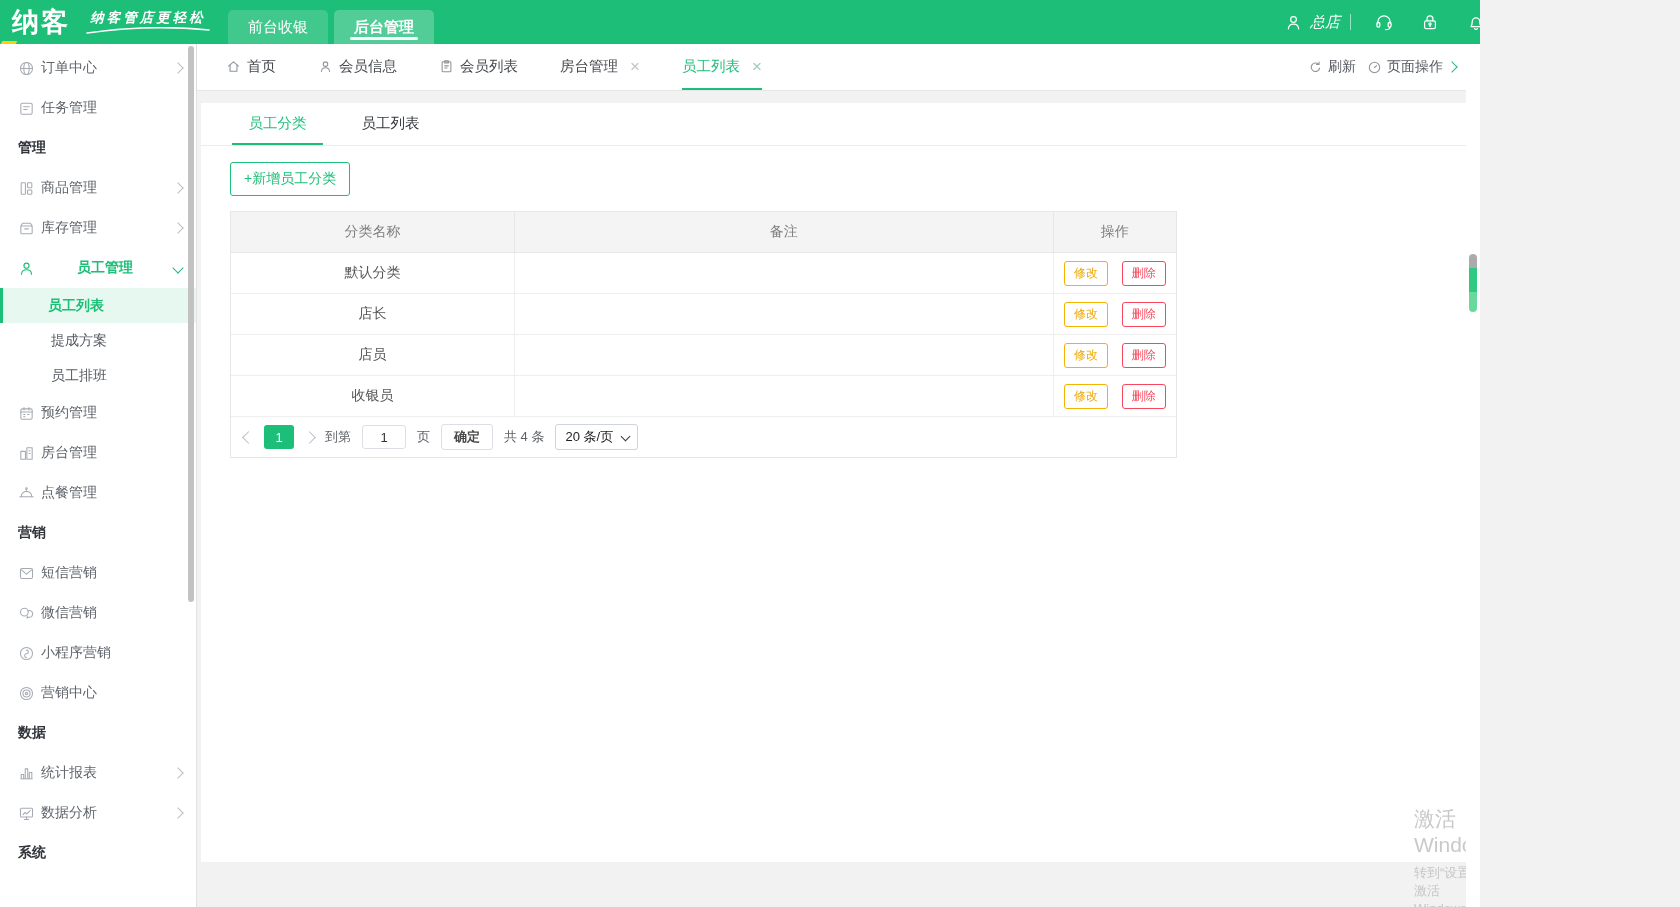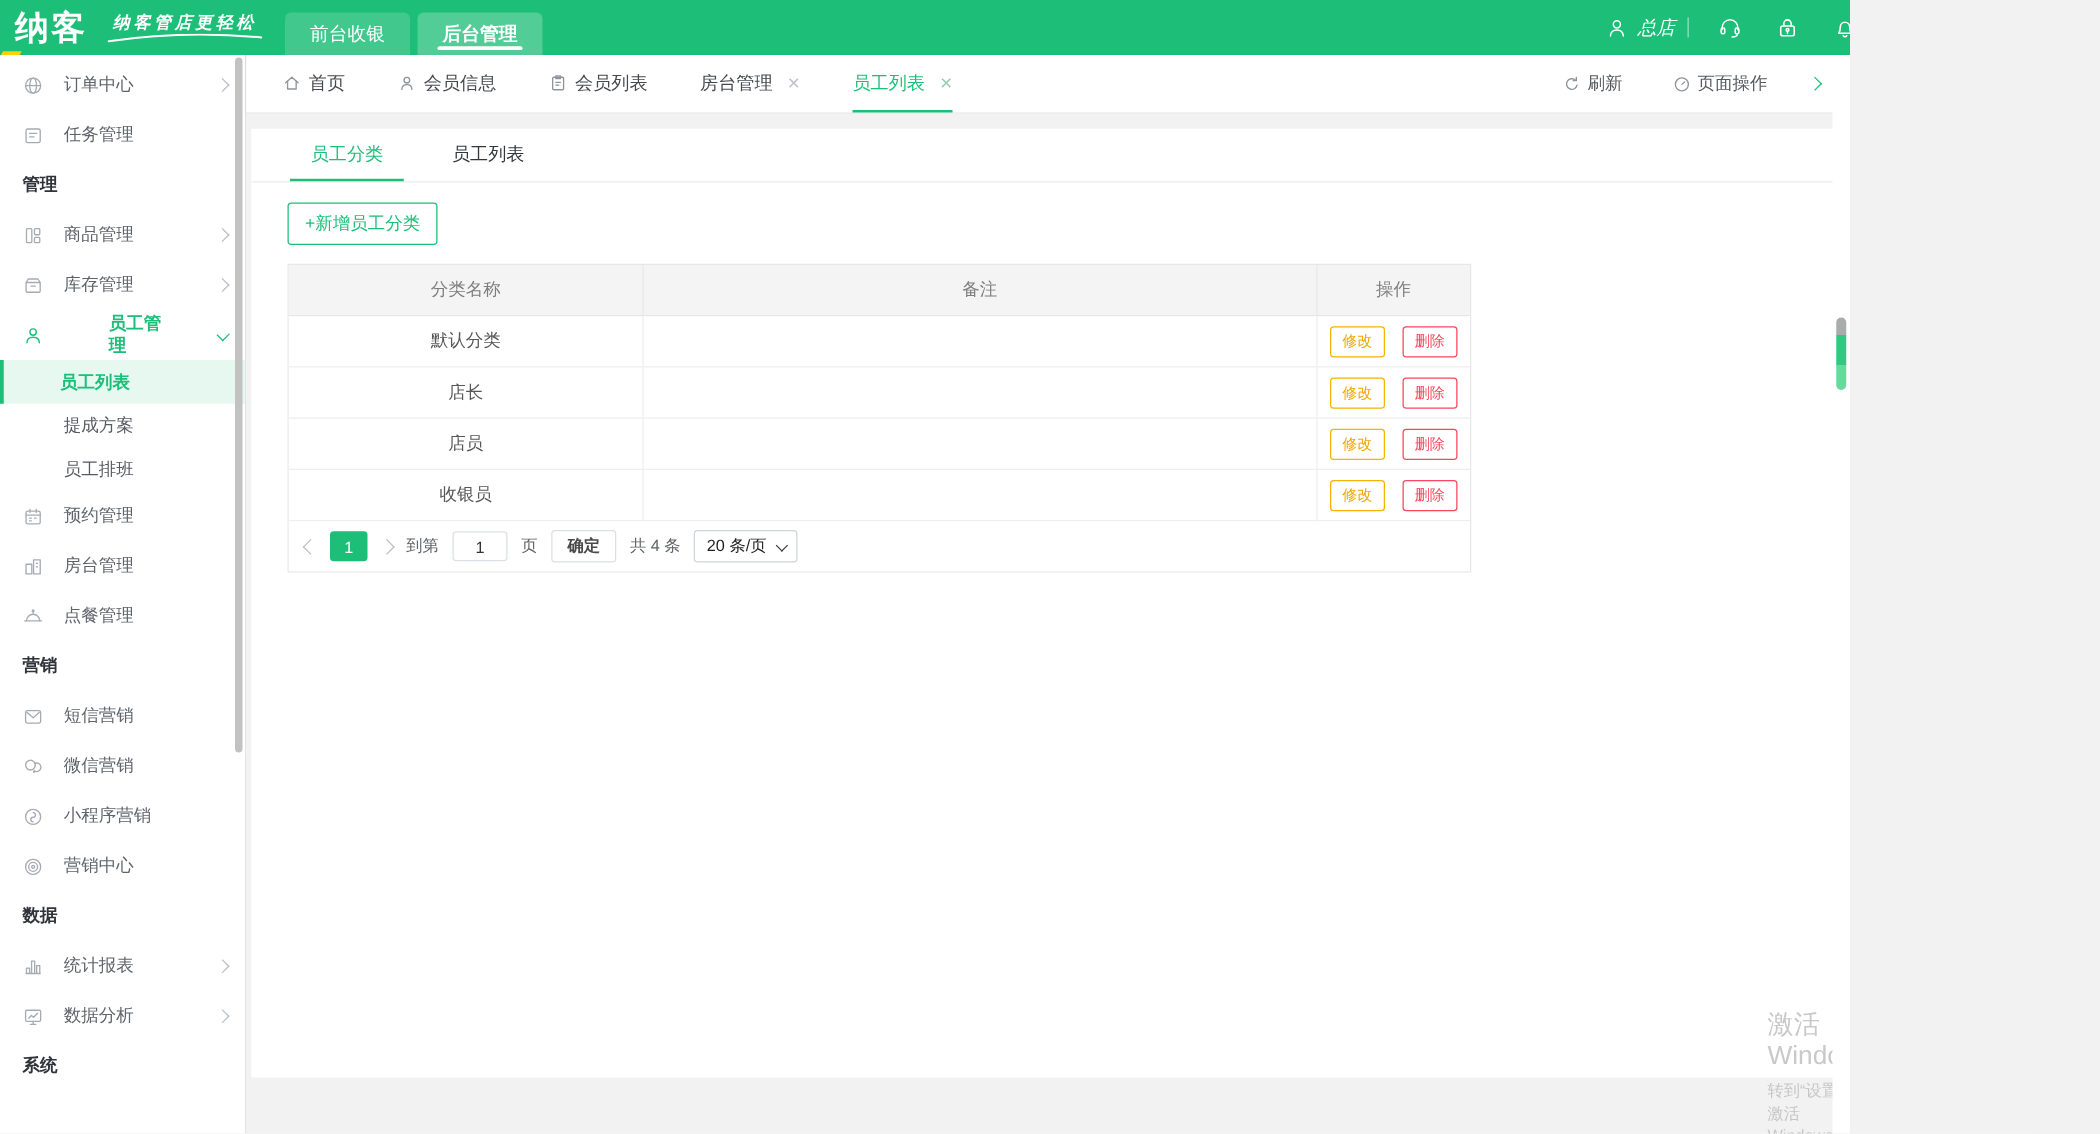--- a/index.html
+++ b/index.html
@@ -19,42 +19,42 @@
   .htab.active::after{content:"";position:absolute;left:16px;right:16px;bottom:4px;height:3px;background:#fff;border-radius:2px;}
   .hright{margin-left:auto;display:flex;align-items:center;padding-right:26px;}
   .store{display:flex;align-items:center;gap:7px;font-size:15px;cursor:pointer;font-style:italic;}
   .hicon{margin:0 13px;cursor:pointer;}
   .hdivider{width:1px;height:16px;background:rgba(255,255,255,.55);margin:0 10px;}
   .logout{display:flex;align-items:center;gap:8px;font-size:15px;cursor:pointer;}
 
   
   .sidebar{position:absolute;left:0;top:44px;width:197px;height:863px;background:#fff;border-right:1px solid #e3e3e3;box-sizing:border-box;padding-top:4px;}
   .sb-item{height:40px;display:flex;align-items:center;padding:0 14px 0 18px;cursor:pointer;color:#5f646b;font-size:14px;}
-  .sb-item .sb-label{margin-left:16px;}
+  .sb-item .sb-label{margin-left:6px;}
   .sb-item.green{color:#1dbe78;font-weight:bold;gap:36px;}
   .sb-ico{color:#a6abb3;}
   .sb-item.green .sb-ico{color:#1dbe78;}
   .sb-section{height:40px;display:flex;align-items:center;padding-left:18px;color:#30343a;font-size:14px;font-weight:600;}
   .sb-sub{height:35px;display:flex;align-items:center;padding-left:48px;font-size:14px;color:#565b61;cursor:pointer;border-left:3px solid transparent;}
   .sb-sub.active{background:#e7f8f0;color:#1dbe78;font-weight:bold;border-left:3px solid #1dbe78;padding-left:45px;}
   .chev{display:inline-block;width:7px;height:7px;border-right:1.6px solid #b9bec6;border-bottom:1.6px solid #b9bec6;}
   .chev.right{transform:rotate(-45deg);}
   .chev.down{transform:rotate(45deg);}
   .chev.green{border-color:#1dbe78;}
   .sb-item .chev{margin-left:auto;}
   .sb-thumb{position:absolute;right:2px;top:2px;width:6px;height:556px;background:#c2c2c2;border-radius:3px;}
 
   
   .tabbar{position:absolute;left:197px;top:44px;right:0;height:47px;background:#fff;border-bottom:1px solid #e6e6e6;box-shadow:0 1px 3px rgba(0,0,0,.06);display:flex;align-items:stretch;box-sizing:border-box;padding-left:29px;}
   .tb-tab{display:flex;align-items:center;gap:6px;margin-right:42px;font-size:14.5px;color:#45494e;cursor:pointer;border-bottom:2px solid transparent;box-sizing:border-box;}
   .tb-tab .tico{color:#8f949c;}
   .tb-tab.active{color:#1dbe78;border-bottom:2px solid #1dbe78;}
   .tb-close{font-size:17px;color:#c0c4cc;margin-left:6px;line-height:1;cursor:pointer;}
   .tb-tab.active .tb-close{color:#9ccdb4;}
-  .tb-right{margin-left:auto;display:flex;align-items:center;padding-right:24px;gap:40px;}
+  .tb-right{margin-left:auto;display:flex;align-items:center;padding-right:24px;gap:11px;}
   .tb-act{display:flex;align-items:center;gap:5px;font-size:14px;color:#55595f;cursor:pointer;}
   .tb-act .tico{color:#8f949c;}
   .tb-right .chev{margin-left:-6px;}
 
   
   .main{position:absolute;left:197px;top:91px;right:14px;bottom:0;background:#f2f2f2;}
   .card{position:absolute;left:4px;top:12px;width:1451px;height:759px;background:#fff;}
   .ctabs{display:flex;padding-left:31px;border-bottom:1px solid #ececec;height:42px;align-items:stretch;}
   .ctab{width:91px;display:flex;align-items:center;justify-content:center;font-size:14.5px;color:#33373c;cursor:pointer;border-bottom:2px solid transparent;box-sizing:border-box;margin-right:22px;}
   .ctab.active{color:#1dbe78;border-bottom:2px solid #1dbe78;}

